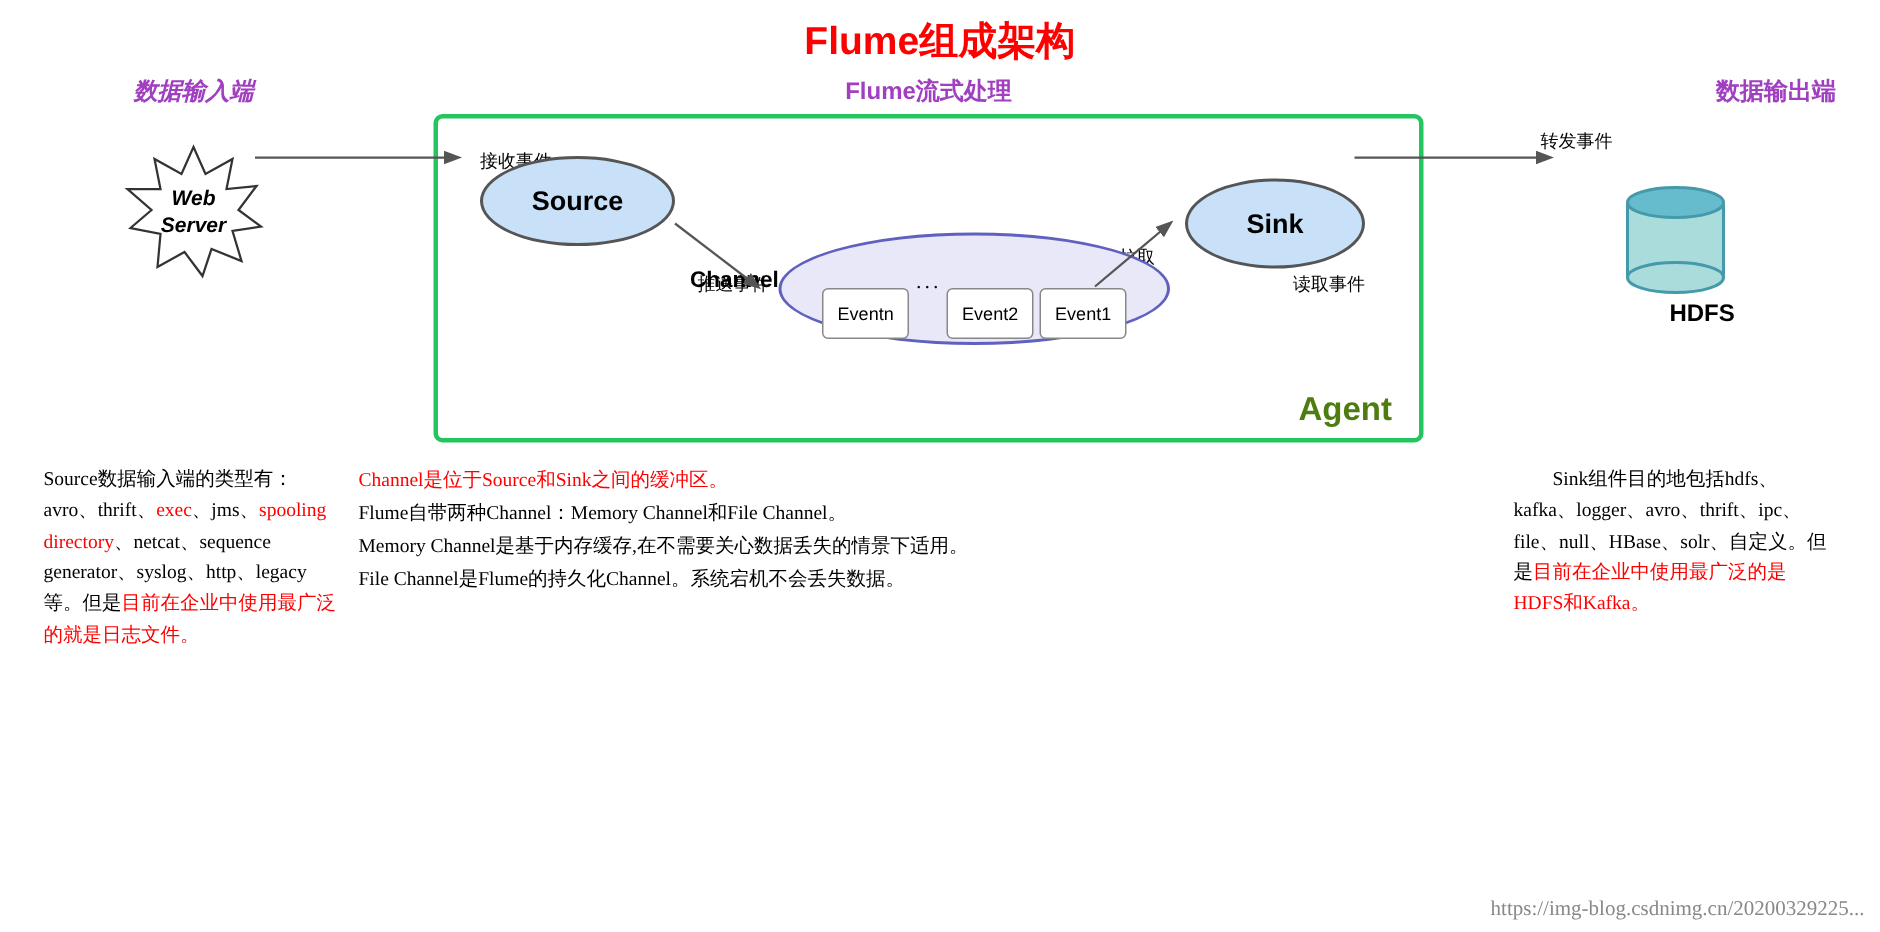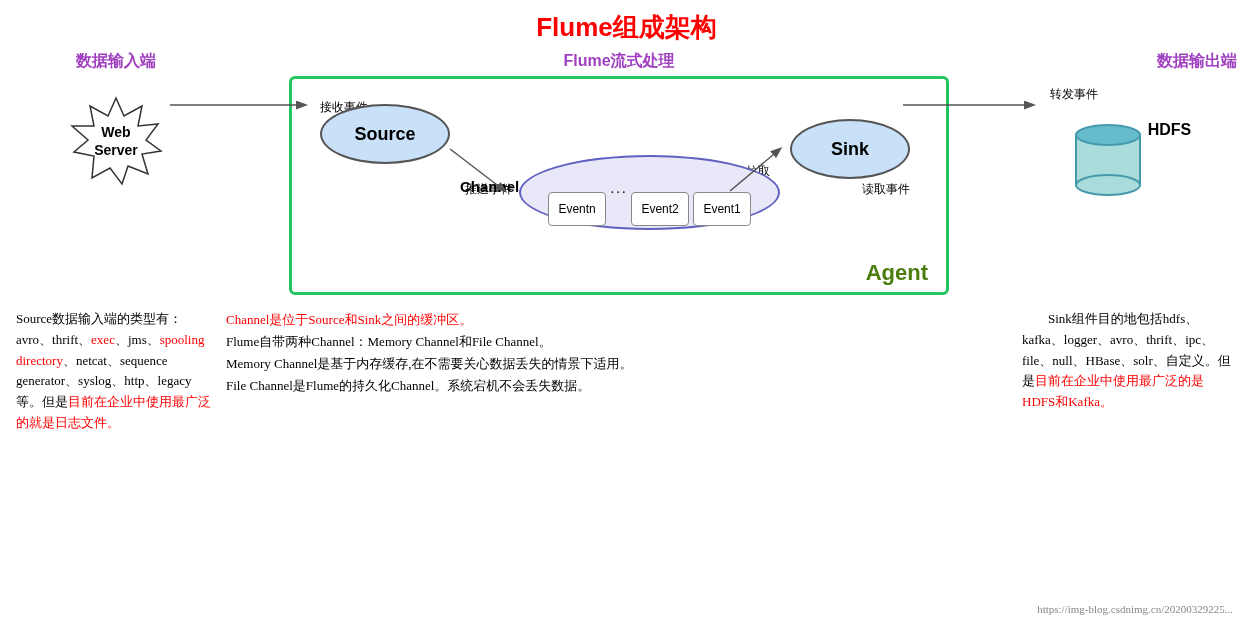--- a/index.html
+++ b/index.html
@@ -9,21 +9,21 @@
       background: #fff;
       font-family: "SimSun", "STSong", serif;
       overflow: hidden;
       position: relative;
     }
 
     .page-container {
       width: 1253px;
       height: 621px;
       position: relative;
-      padding: 10px 16px;
+      padding: 10px 29px;
     }
 
     
     .main-title {
       text-align: center;
       font-size: 26px;
       font-weight: bold;
       color: #f00;
       margin-bottom: 6px;
       font-family: "Microsoft YaHei", "SimHei", sans-serif;
@@ -232,22 +232,22 @@
       font-weight: bold;
       font-family: "Arial", sans-serif;
       color: #000;
       line-height: 1.3;
       z-index: 3;
     }
 
     
     .hdfs-container {
       display: flex;
-      flex-direction: row;
-      align-items: flex-start;
+      flex-direction: column;
+      align-items: flex-end;
       margin-top: 10px;
     }
 
     .cylinder {
       width: 80px;
       height: 80px;
       position: relative;
     }
 
     .cylinder svg {
@@ -316,42 +316,43 @@
       width: 100%;
       margin-bottom: 0;
     }
 
     .col-left-top {
       width: 200px;
       flex-shrink: 0;
       display: flex;
       flex-direction: column;
       align-items: center;
+      font-style: italic;
     }
 
     .col-center-top {
       flex: 1;
       display: flex;
       flex-direction: column;
       align-items: center;
     }
 
     .col-right-top {
       width: 215px;
       flex-shrink: 0;
       display: flex;
       flex-direction: column;
       align-items: flex-start;
     }
 
     .watermark {
       position: absolute;
       bottom: 6px;
-      right: 20px;
-      font-size: 11px;
+      right: 10px;
+      font-size: 14px;
       color: #888;
       margin-top: 16px;
     }
   </style>
 </head>
 <body>
 
 <div class="page-container">
 
   <div class="main-title">Flume组成架构</div>
@@ -417,21 +418,21 @@
           </div>
 
         </div>
         <div class="agent-label">Agent</div>
       </div>
     </div>
 
     <div class="col-right-top">
       <div class="section-label" style="width:100%; text-align:right;">数据输出端</div>
       <div style="margin-top:10px; display:flex; flex-direction:column; align-items:center; width:100%;">
-        <div style="font-size:12px; color:#000; margin-bottom:4px; align-self:flex-start; margin-left:28px;">转发事件</div>
+        <div style="font-size:12px; color:#000; margin-bottom:4px; align-self:flex-start; margin-left:18px;">转发事件</div>
         <div class="hdfs-container">
           <div class="cylinder">
             <svg viewBox="0 0 80 80" xmlns="http://www.w3.org/2000/svg">
 
               <rect x="8" y="18" width="64" height="50" fill="#aadcdc" stroke="#4499aa" stroke-width="2" rx="2"></rect>
 
               <ellipse cx="40" cy="18" rx="32" ry="10" fill="#66bbcc" stroke="#4499aa" stroke-width="2"></ellipse>
 
               <ellipse cx="40" cy="68" rx="32" ry="10" fill="#aadcdc" stroke="#4499aa" stroke-width="2"></ellipse>
             </svg>

